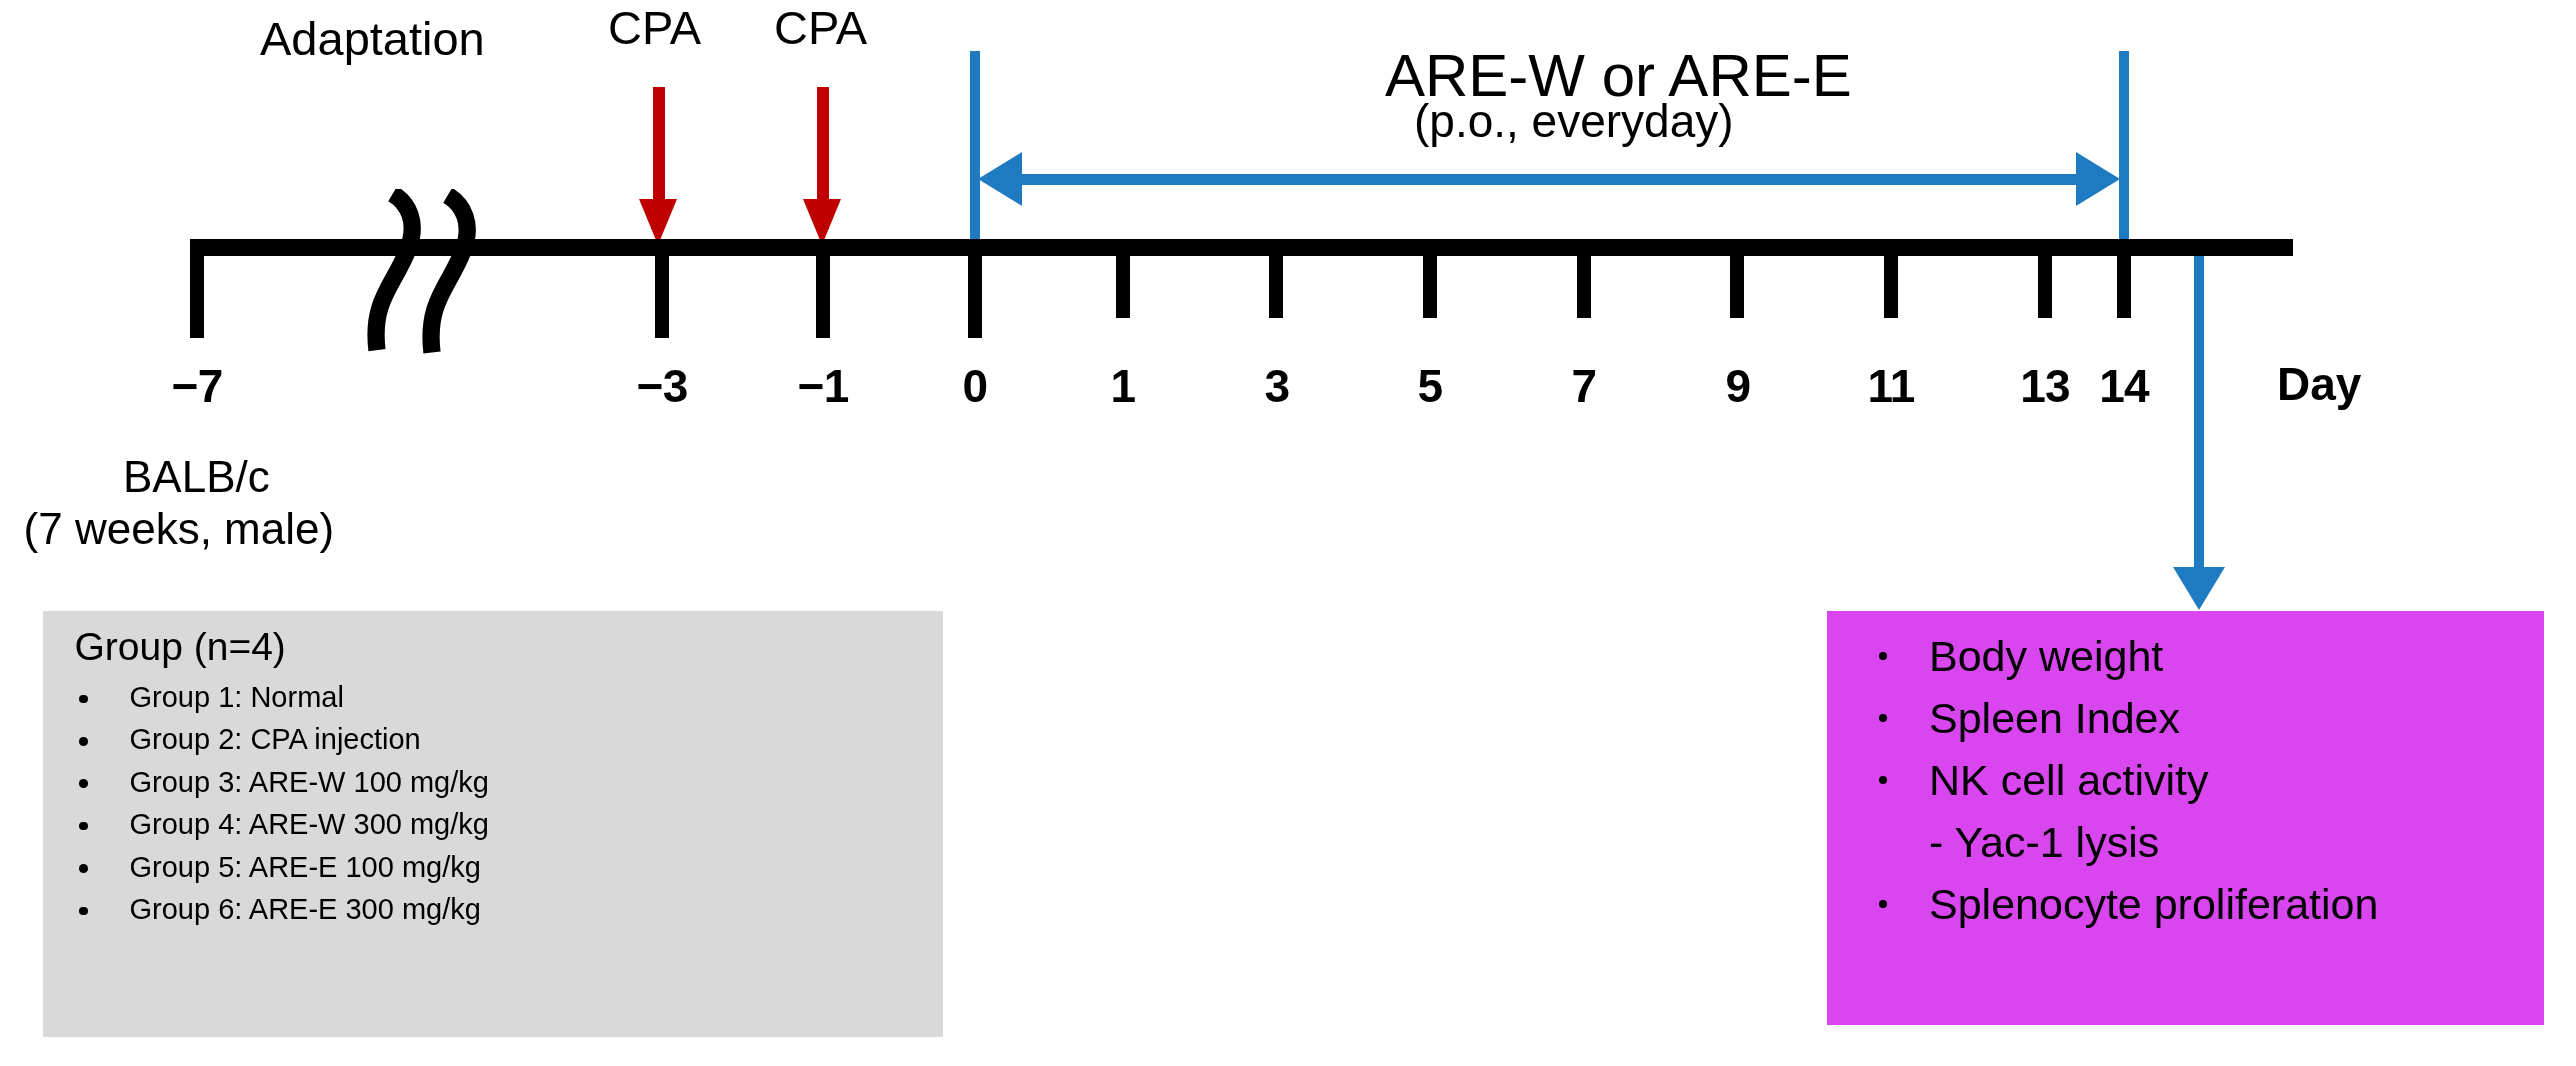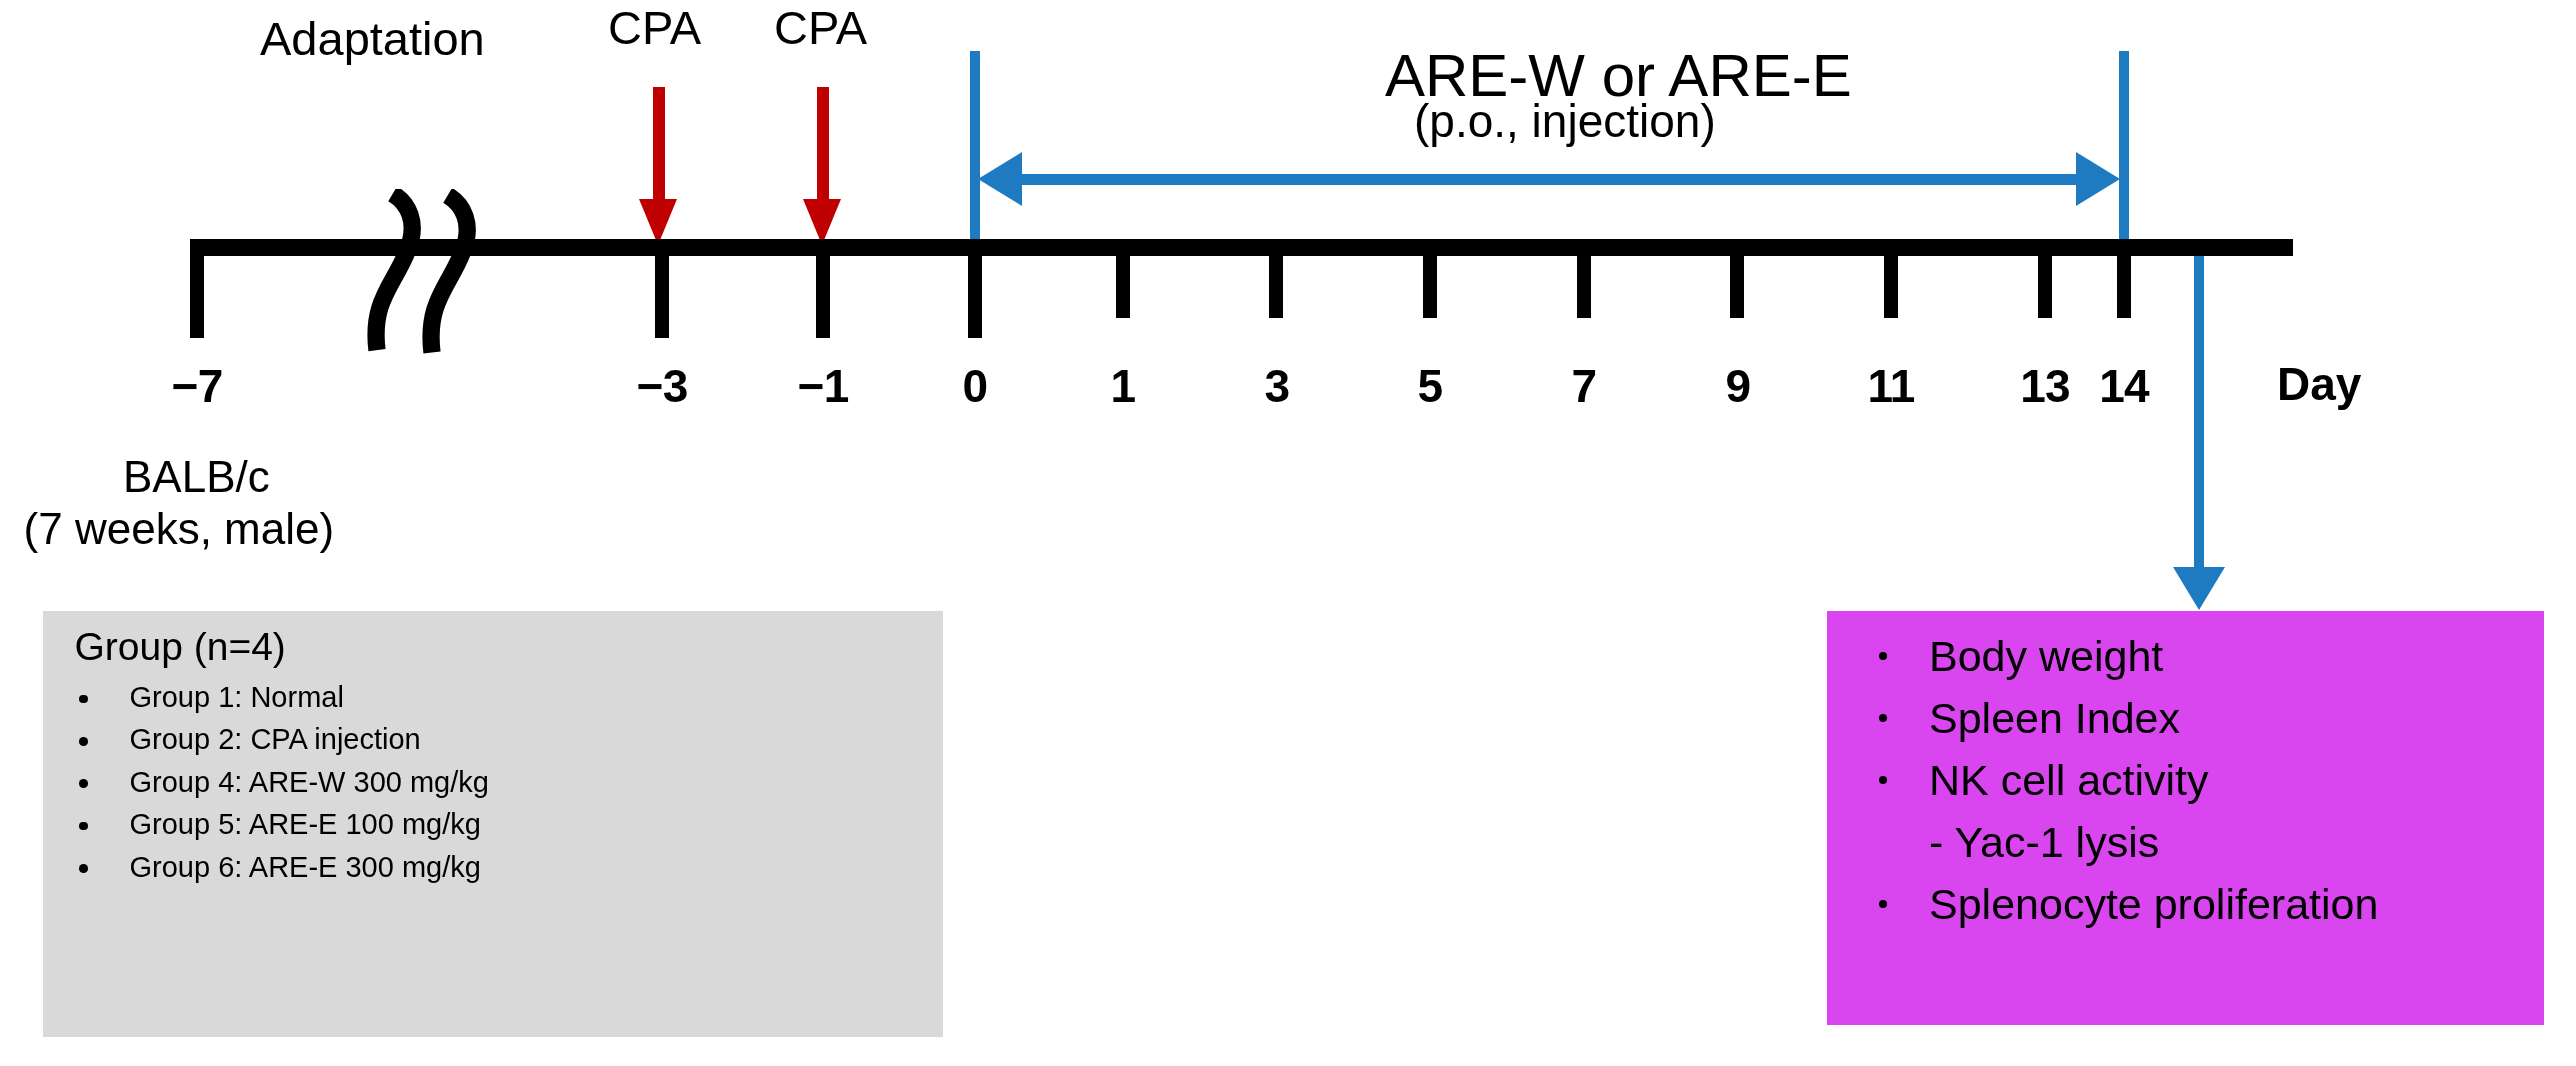--- a/index.html
+++ b/index.html
@@ -206,21 +206,21 @@
 <body>
 
 <div id="figure">
 
   <div class="txt t-adaptation">Adaptation</div>
 
   <div class="txt t-cpa t-cpa1">CPA</div>
   <div class="txt t-cpa t-cpa2">CPA</div>
 
   <div class="txt t-are-l1">ARE-W or ARE-E</div>
-  <div class="txt t-are-l2">(p.o., injection)</div>
+  <div class="txt t-are-l2">(p.o., everyday)</div>
 
   <div class="red-arrow" id="cpa-arrow-0" style="left: 647px;">
     <div class="shaft"></div>
     <div class="head"></div>
   </div>
   <div class="red-arrow" id="cpa-arrow-1" style="left: 811px;">
     <div class="shaft"></div>
     <div class="head"></div>
   </div>
 
@@ -271,20 +271,21 @@
   <div class="txt t-day">Day</div>
 
   <div class="txt t-balb1">BALB/c</div>
   <div class="txt t-balb2">(7 weeks, male)</div>
 
   <div class="box group-box">
     <div class="box-title">Group (n=4)</div>
     <ul class="bullet-list" id="group-list">
         <li class="bullet-item"><span class="dot"></span>Group 1: Normal</li>
         <li class="bullet-item"><span class="dot"></span>Group 2: CPA injection</li>
+        <li class="bullet-item"><span class="dot"></span>Group 3: ARE-W 100 mg/kg</li>
         <li class="bullet-item"><span class="dot"></span>Group 4: ARE-W 300 mg/kg</li>
         <li class="bullet-item"><span class="dot"></span>Group 5: ARE-E 100 mg/kg</li>
         <li class="bullet-item"><span class="dot"></span>Group 6: ARE-E 300 mg/kg</li>
       </ul>
   </div>
 
   <div class="box results-box">
     <ul class="bullet-list" id="results-list">
         <li class="bullet-item"><span class="dot"></span>Body weight</li>
         <li class="bullet-item"><span class="dot"></span>Spleen Index</li>

